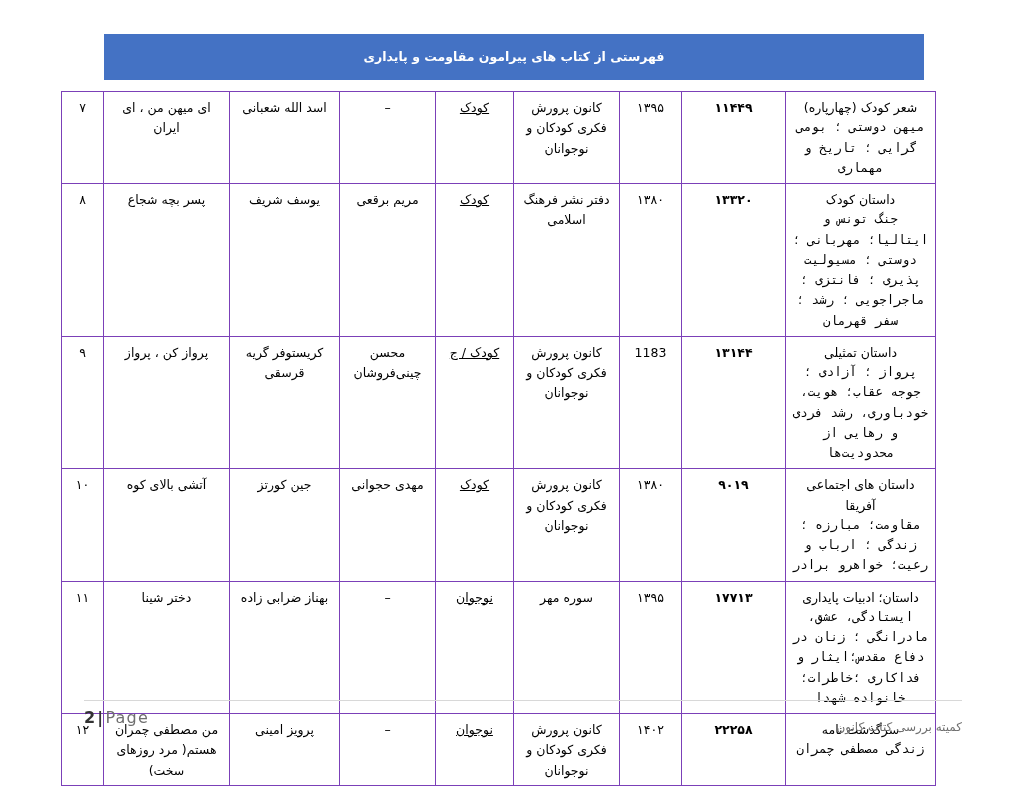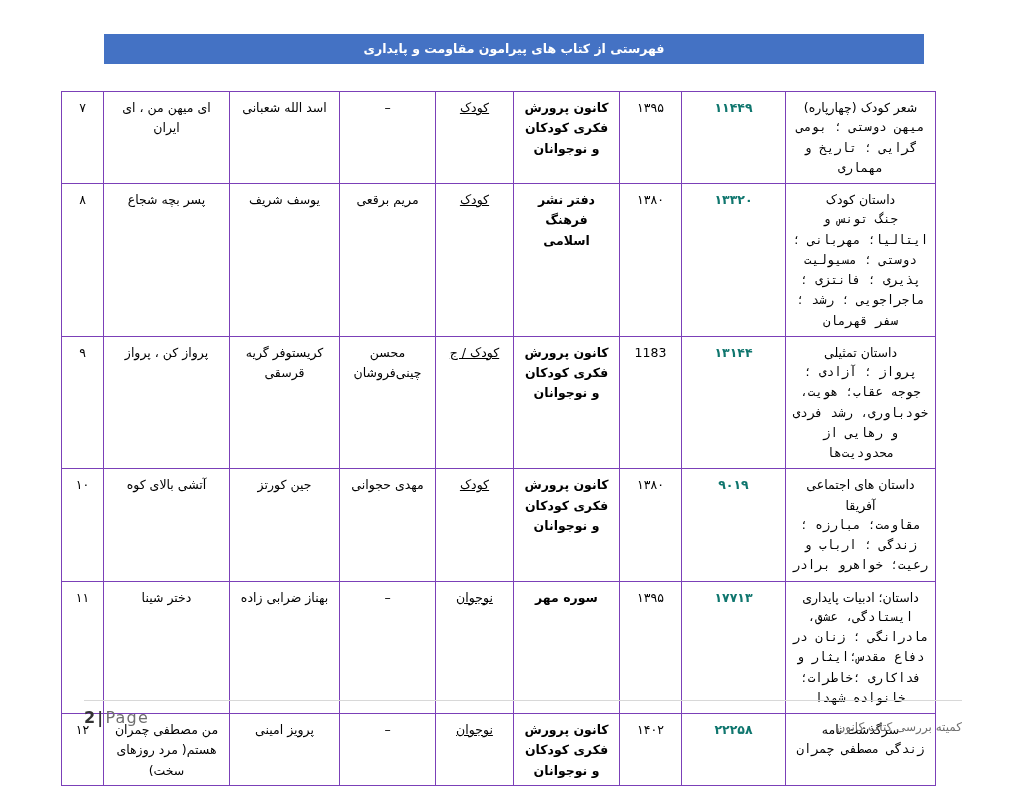--- a/index.html
+++ b/index.html
@@ -21,21 +21,21 @@
     inset: 0;
     background: #ffffff;
   }
 
   
   .banner {
     position: absolute;
     left: 104px;
     top: 34px;
     width: 820px;
-    height: 30px;
+    height: 46px;
     background: #4472C4;
     color: #ffffff;
     font-weight: bold;
     font-size: 12.5px;
     line-height: 1.55;
     display: flex;
     flex-direction: column;
     align-items: center;
     justify-content: center;
     text-align: center;
@@ -76,23 +76,23 @@
   col.c-pub    { width: 106px; }
   col.c-year   { width: 62px; }
   col.c-code   { width: 104px; }
   col.c-subj   { width: 150px; }
 
   td.idx      { text-align: center; }
   td.title    { text-align: center; }
   td.author   { text-align: center; }
   td.trans    { text-align: center; }
   td.aud      { text-align: center; text-decoration: underline; }
-  td.pub      { text-align: center; font-weight: bold; }
+  td.pub      { text-align: center; }
   td.year     { text-align: center; }
-  td.code     { text-align: center; font-weight: bold; color: #0f766e; font-size: 14px; padding-top: 7px; }
+  td.code     { text-align: center; font-weight: bold; color: #000000; font-size: 14px; padding-top: 7px; }
   td.subj     { text-align: center; }
 
   .subj-main { display: block; }
   .subj-tags { display: block; font-family: Liberation Mono, monospace; }
 
   
   .footer {
     position: absolute;
     left: 62px;
     right: 62px;

